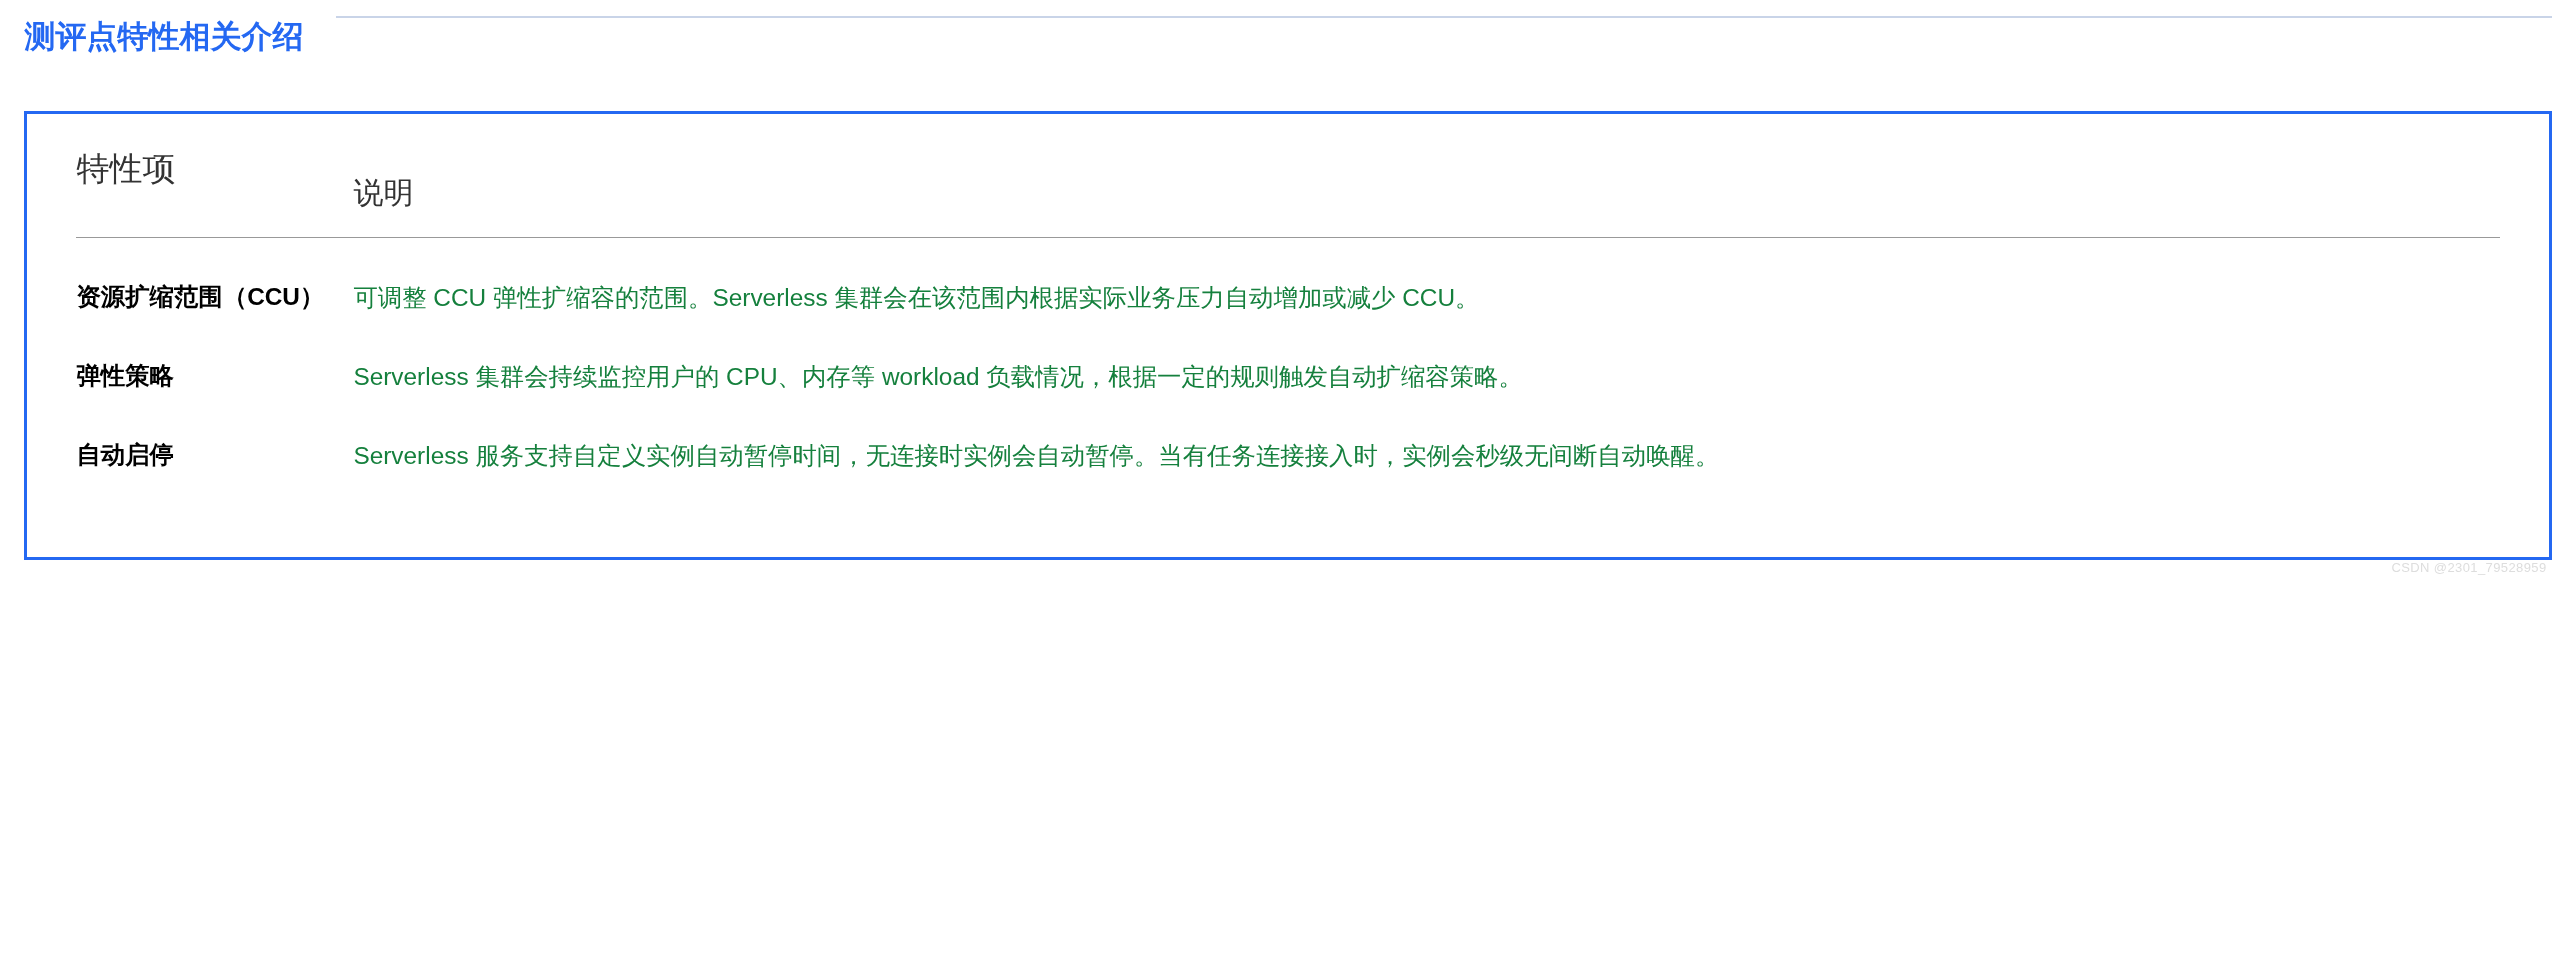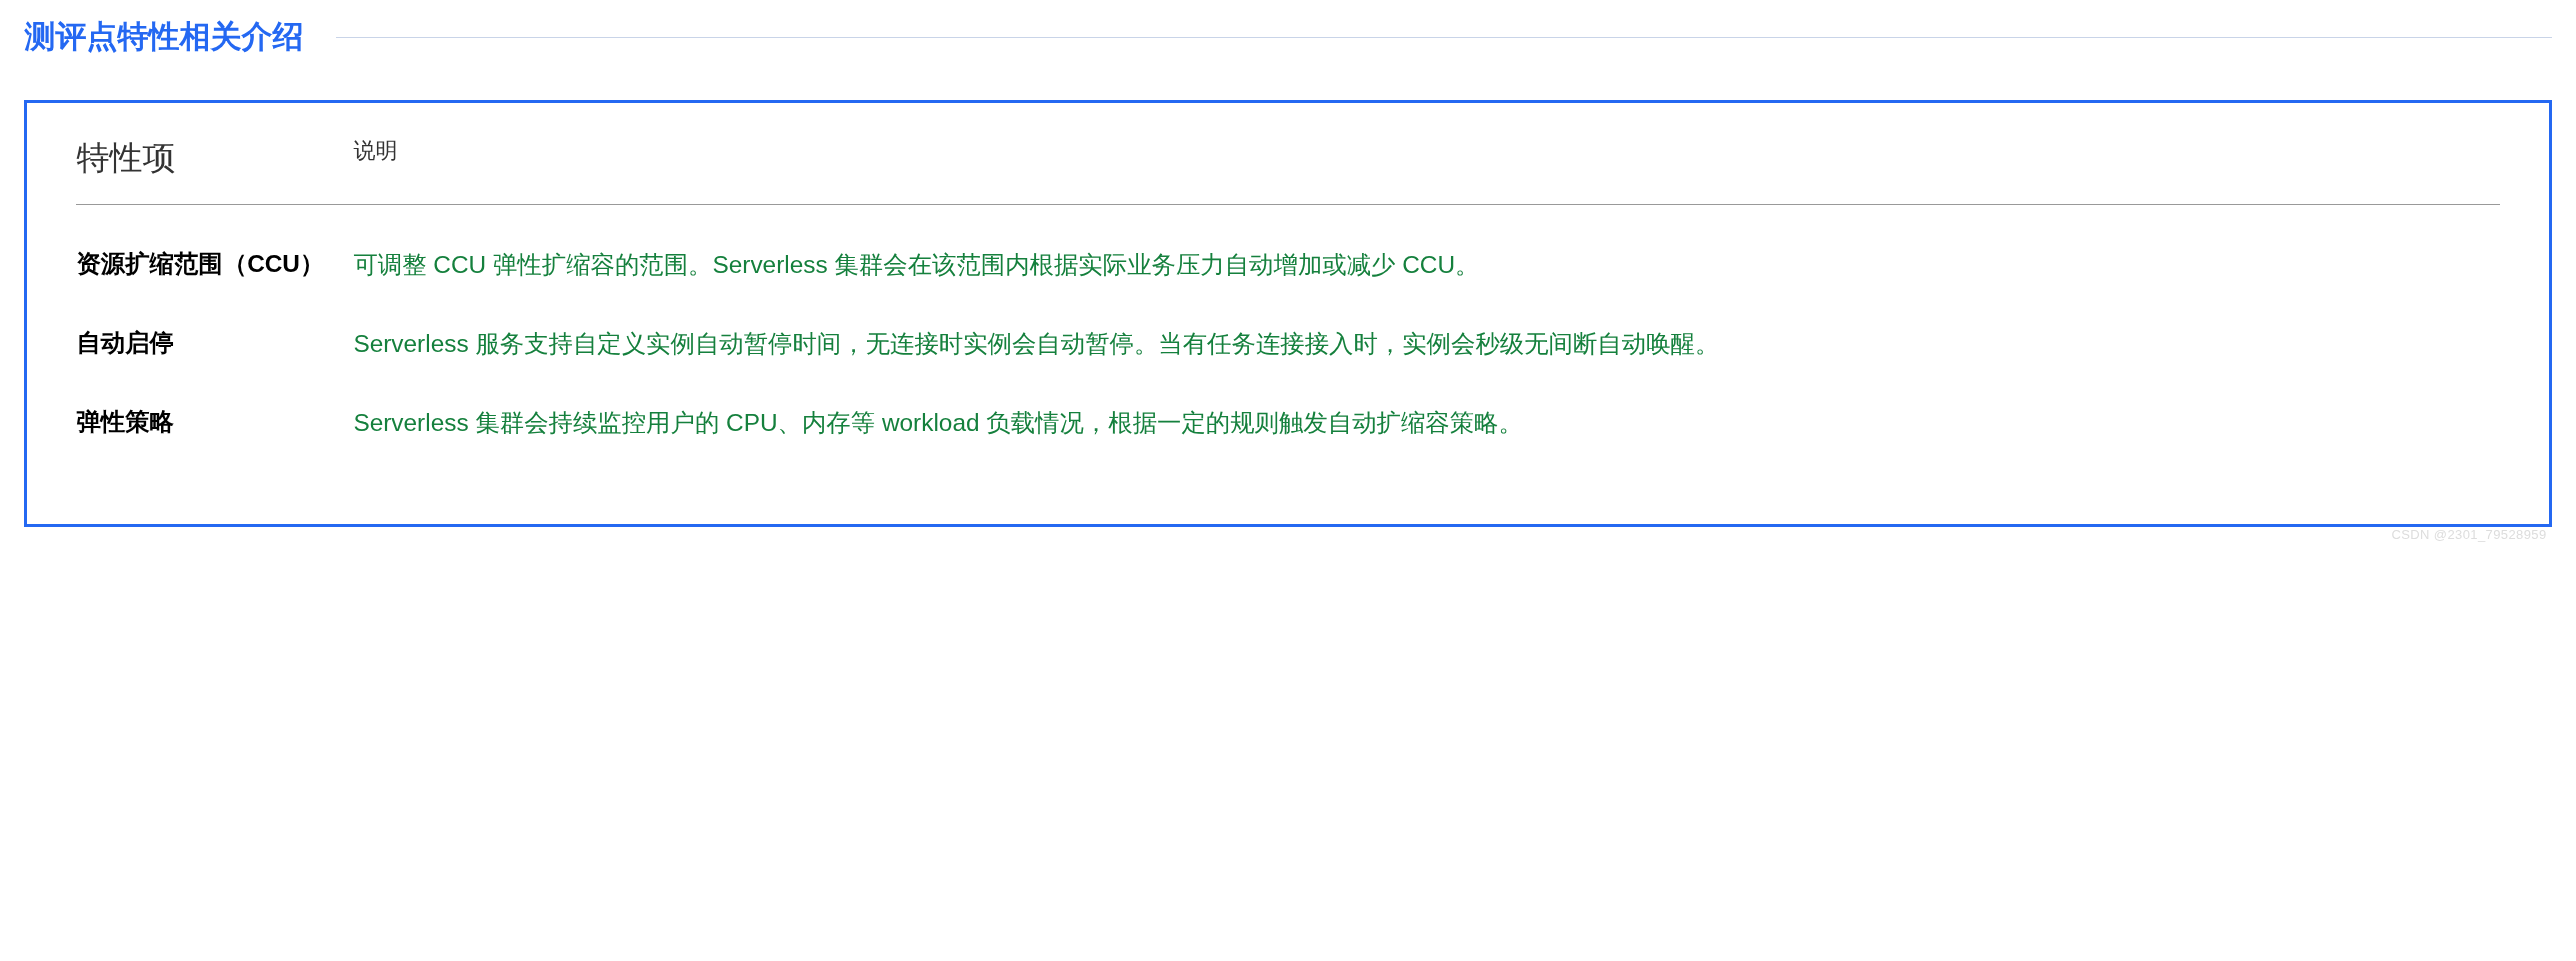--- a/index.html
+++ b/index.html
@@ -7,22 +7,21 @@
       padding: 0;
       box-sizing: border-box;
     }
     body {
       font-family: -apple-system, BlinkMacSystemFont, "PingFang SC", "Hiragino Sans GB", "Microsoft YaHei", sans-serif;
       background: #ffffff;
       padding: 16.3px 24.4px;
     }
     .section-header {
       display: flex;
-      align-items: center;
-      margin-bottom: 42px;
+      margin-bottom: 53px;
     }
     .section-title {
       color: #2468f2;
       font-size: 31px;
       font-weight: 600;
       white-space: nowrap;
     }
     .section-divider {
       flex: 1;
       height: 1.6px;
@@ -41,22 +40,23 @@
       margin-bottom: 41px;
     }
     .col-feature {
       width: 277px;
       flex-shrink: 0;
       font-size: 33px;
       color: #333;
     }
     .col-desc-header {
       flex: 1;
-      font-size: 22px;
+      font-size: 30px;
       color: #333;
+      margin-top: 26px;
     }
     .table-row {
       display: flex;
       margin-bottom: 41px;
     }
     .table-row:last-child {
       margin-bottom: 8.1px;
     }
     .feature-name {
       width: 277px;
@@ -94,24 +94,24 @@
     <div class="col-feature">特性项</div>
     <div class="col-desc-header">说明</div>
   </div>
 
   <div class="table-row">
     <div class="feature-name">资源扩缩范围（CCU）</div>
     <div class="feature-desc">可调整 CCU 弹性扩缩容的范围。Serverless 集群会在该范围内根据实际业务压力自动增加或减少 CCU。</div>
   </div>
 
   <div class="table-row">
-    <div class="feature-name">自动启停</div>
-    <div class="feature-desc">Serverless 服务支持自定义实例自动暂停时间，无连接时实例会自动暂停。当有任务连接接入时，实例会秒级无间断自动唤醒。</div>
+    <div class="feature-name">弹性策略</div>
+    <div class="feature-desc">Serverless 集群会持续监控用户的 CPU、内存等 workload 负载情况，根据一定的规则触发自动扩缩容策略。</div>
   </div>
 
   <div class="table-row">
-    <div class="feature-name">弹性策略</div>
-    <div class="feature-desc">Serverless 集群会持续监控用户的 CPU、内存等 workload 负载情况，根据一定的规则触发自动扩缩容策略。</div>
+    <div class="feature-name">自动启停</div>
+    <div class="feature-desc">Serverless 服务支持自定义实例自动暂停时间，无连接时实例会自动暂停。当有任务连接接入时，实例会秒级无间断自动唤醒。</div>
   </div>
 
   <div class="watermark">CSDN @2301_79528959</div>
 </div>
 
 
 </body></html>

